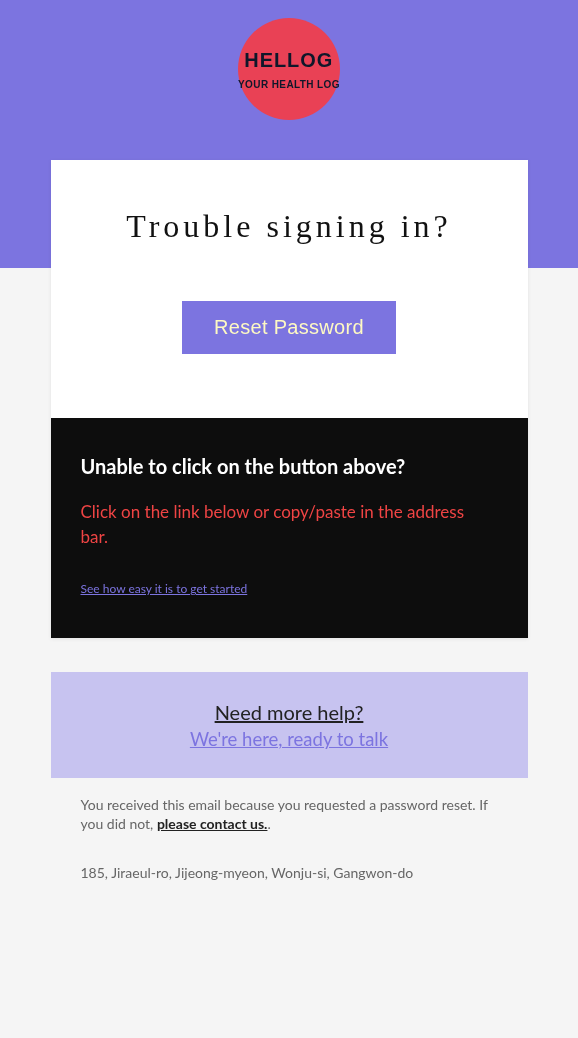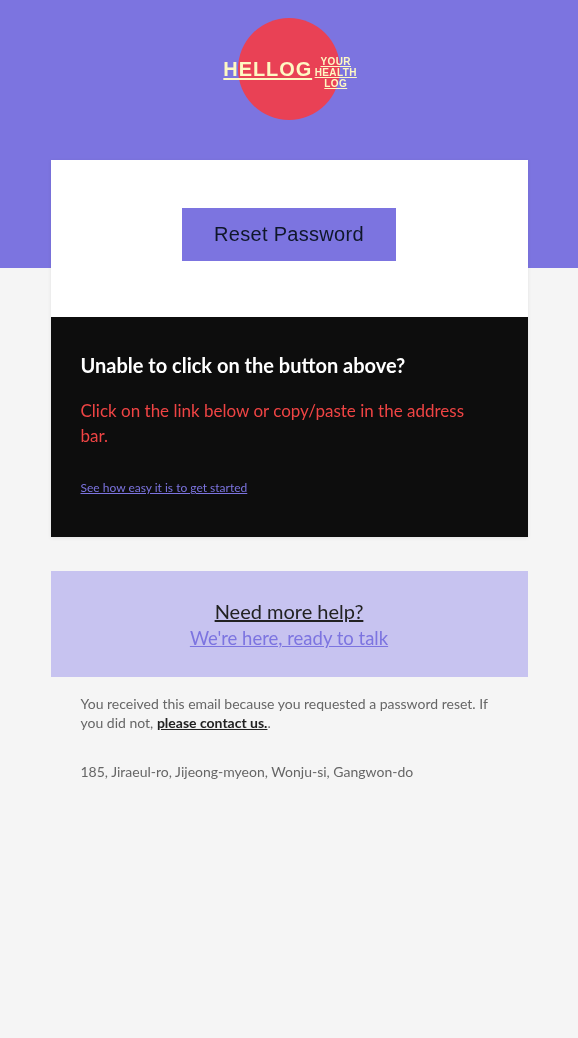--- a/index.html
+++ b/index.html
@@ -23,25 +23,24 @@
     position: relative;
     padding-top: 18px;
     text-align: center;
   }
   .logo {
     width: 102px;
     height: 102px;
     background: #e94155;
     border-radius: 50%;
     display: inline-flex;
-    flex-direction: row;
+    flex-direction: column;
     align-items: center;
     justify-content: center;
-    color: #fef9c3;
-    text-decoration: underline;
+    color: #0f172a;
   }
   .logo-title {
     font-weight: 800;
     font-size: 21px;
     letter-spacing: 1px;
     font-family: 'Arial Narrow', 'Arial', sans-serif;
     transform: scaleX(0.95);
   }
   .logo-subtitle {
     font-size: 10px;
@@ -75,32 +74,33 @@
     line-height: 1.45;
     color: #555;
     margin-bottom: 64px;
   }
   .btn-row {
     text-align: center;
   }
   .reset-btn {
     display: inline-block;
     background: #7c74e0;
-    color: #0f172a;
+    color: #fef9c3;
     font-size: 20px;
     font-weight: 500;
     padding: 15px 32px;
     border: none;
     cursor: pointer;
     letter-spacing: 0.3px;
   }
   .dark-section {
     background: #0d0d0d;
     padding: 36px 40px 42px 30px;
     color: #fff;
+    margin-top: 8px;
   }
   .dark-title {
     font-size: 20px;
     font-weight: 700;
     margin-bottom: 22px;
     color: #fff;
   }
   .dark-text {
     color: #ef4444;
     font-size: 17px;
@@ -159,20 +159,21 @@
 
 <div class="logo-wrap">
   <div class="logo">
     <div class="logo-title">HELLOG</div>
     <div class="logo-subtitle">YOUR HEALTH LOG</div>
   </div>
 </div>
 
 <div class="card">
   <div class="card-body">
+    <h1 class="main-title">Trouble signing in?</h1>
     <div class="btn-row">
       <button class="reset-btn">Reset Password</button>
     </div>
   </div>
 
   <div class="dark-section">
     <h2 class="dark-title">Unable to click on the button above?</h2>
     <p class="dark-text">Click on the link below or copy/paste in the address bar.</p>
     <a class="dark-link">See how easy it is to get started</a>
   </div>

